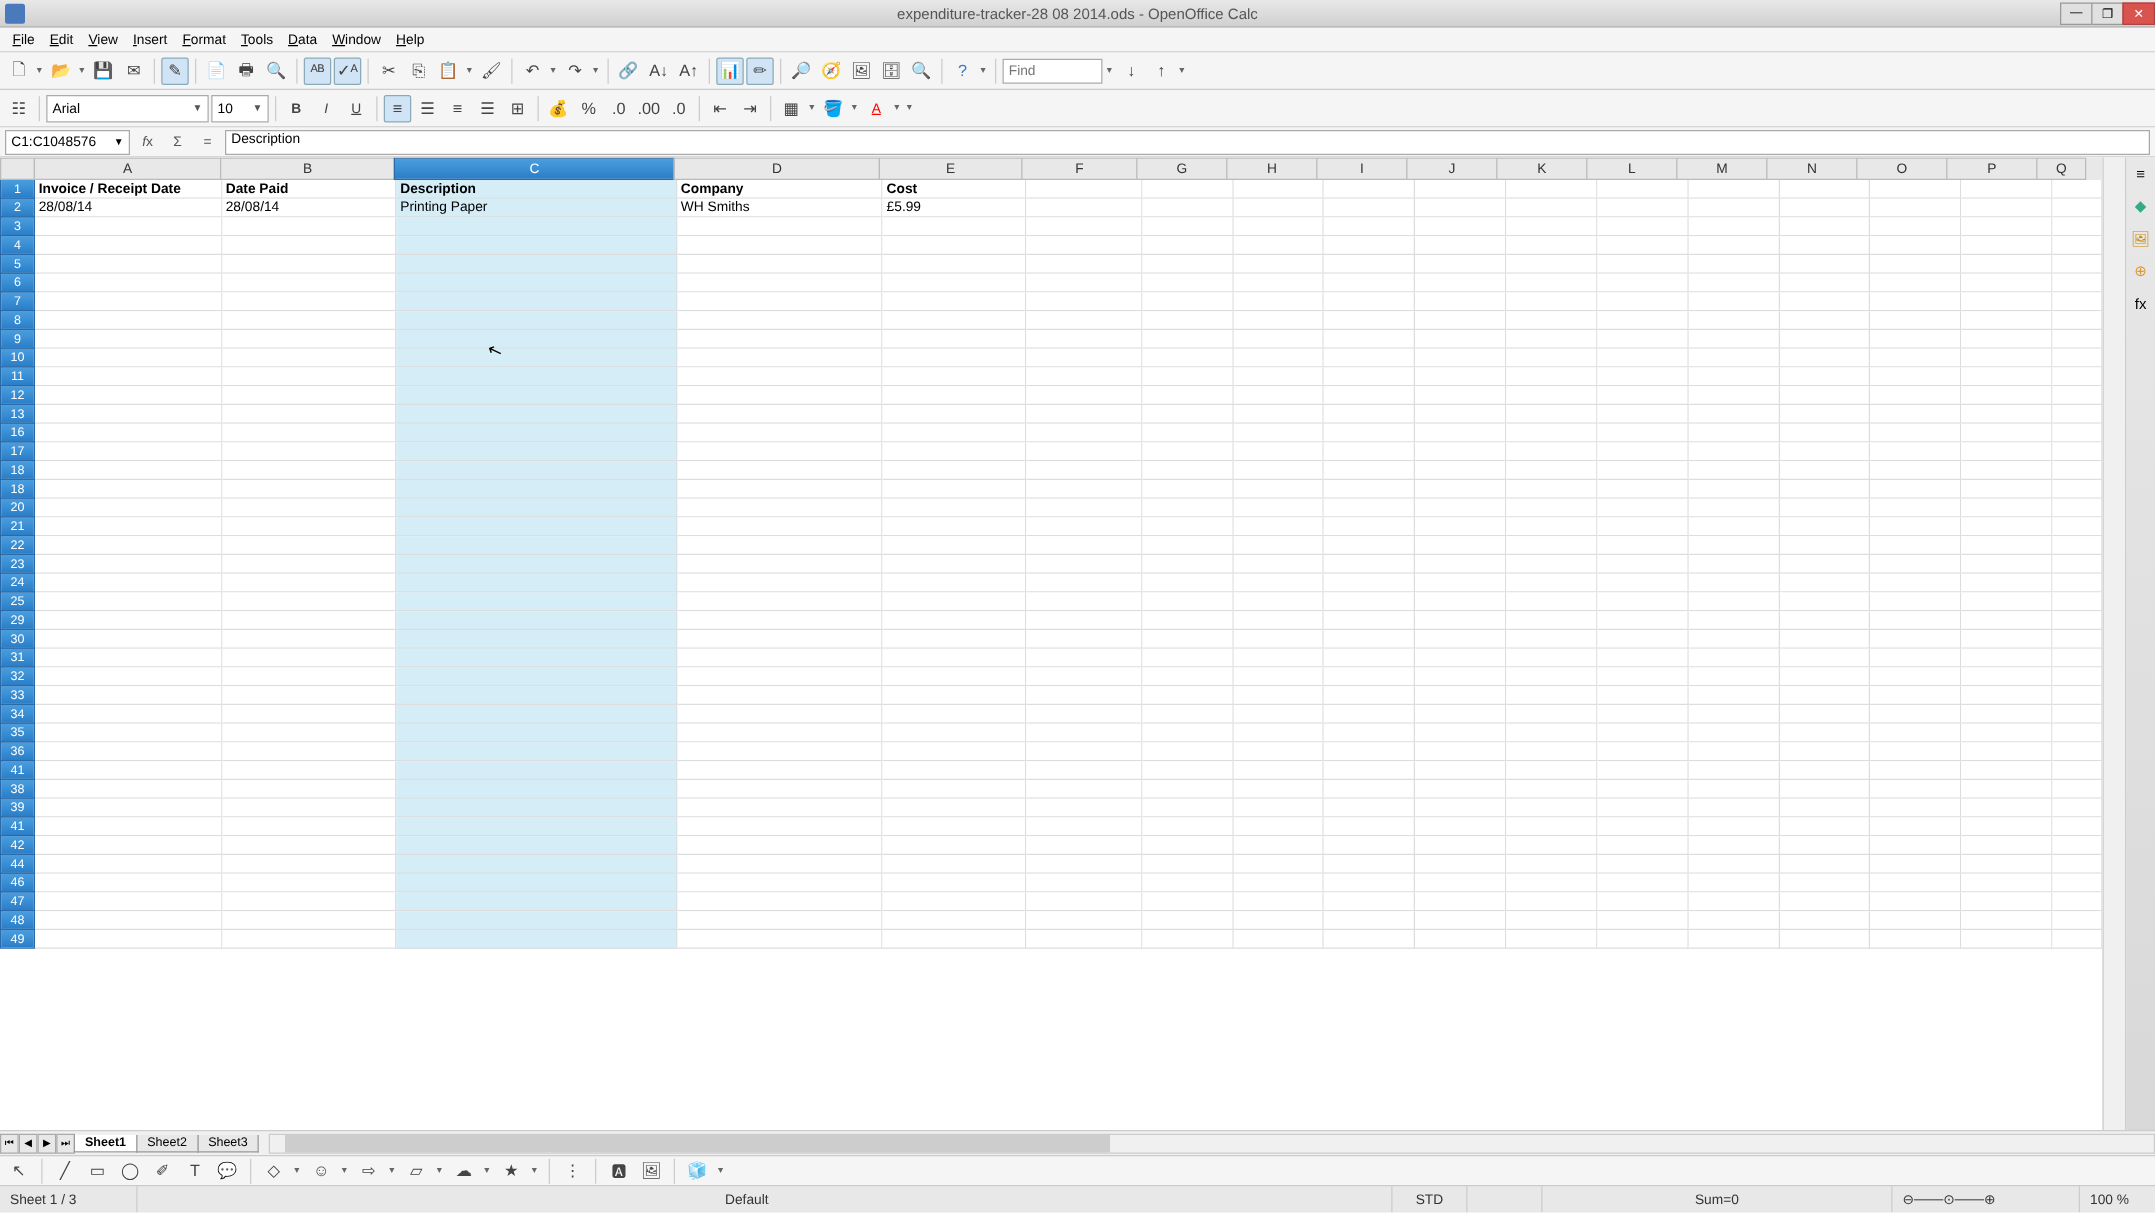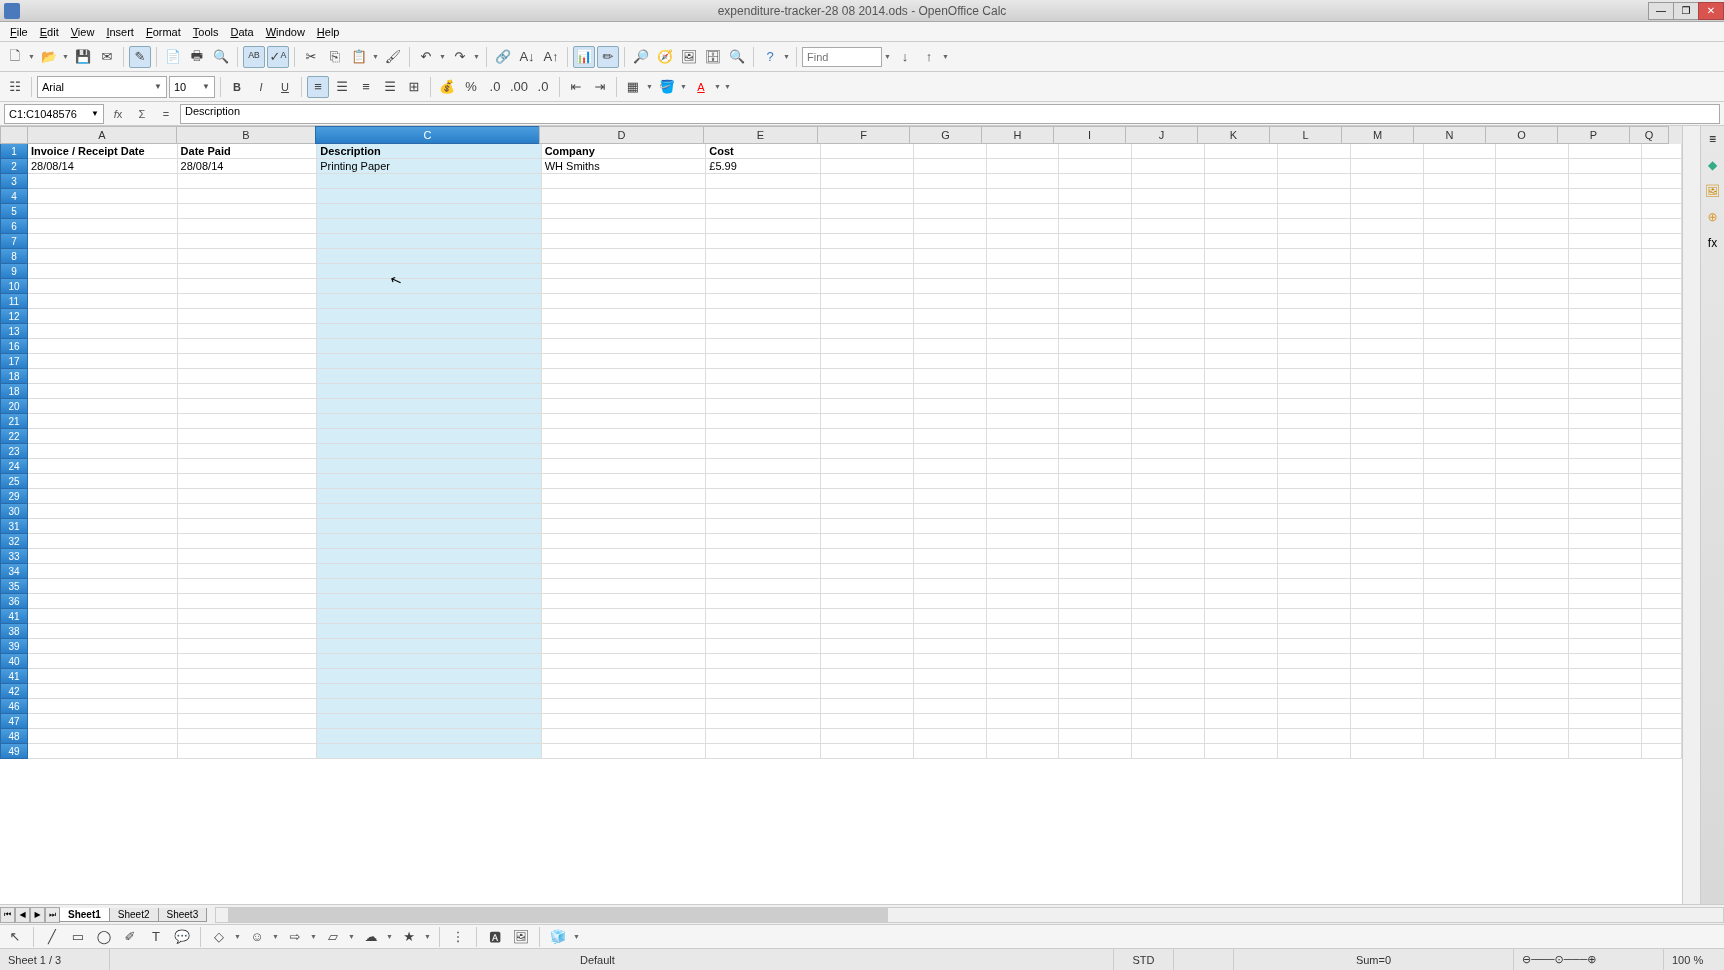--- a/index.html
+++ b/index.html
@@ -890,40 +890,20 @@
           <div class="cell" style="width: 73px;"></div>
           <div class="cell" style="width: 73px;"></div>
           <div class="cell" style="width: 73px;"></div>
           <div class="cell" style="width: 73px;"></div>
           <div class="cell" style="width: 73px;"></div>
           <div class="cell" style="width: 73px;"></div>
           <div class="cell" style="width: 73px;"></div>
           <div class="cell" style="width: 40px;"></div>
         </div>
         <div class="row">
-          <div class="row-h sel">40</div>
-          <div class="cell" style="width: 150px;"></div>
-          <div class="cell" style="width: 140px;"></div>
-          <div class="cell sel" style="width: 225px;"></div>
-          <div class="cell" style="width: 165px;"></div>
-          <div class="cell" style="width: 115px;"></div>
-          <div class="cell" style="width: 93px;"></div>
-          <div class="cell" style="width: 73px;"></div>
-          <div class="cell" style="width: 73px;"></div>
-          <div class="cell" style="width: 73px;"></div>
-          <div class="cell" style="width: 73px;"></div>
-          <div class="cell" style="width: 73px;"></div>
-          <div class="cell" style="width: 73px;"></div>
-          <div class="cell" style="width: 73px;"></div>
-          <div class="cell" style="width: 73px;"></div>
-          <div class="cell" style="width: 73px;"></div>
-          <div class="cell" style="width: 73px;"></div>
-          <div class="cell" style="width: 40px;"></div>
-        </div>
-        <div class="row">
           <div class="row-h sel">41</div>
           <div class="cell" style="width: 150px;"></div>
           <div class="cell" style="width: 140px;"></div>
           <div class="cell sel" style="width: 225px;"></div>
           <div class="cell" style="width: 165px;"></div>
           <div class="cell" style="width: 115px;"></div>
           <div class="cell" style="width: 93px;"></div>
           <div class="cell" style="width: 73px;"></div>
           <div class="cell" style="width: 73px;"></div>
           <div class="cell" style="width: 73px;"></div>
@@ -931,20 +911,40 @@
           <div class="cell" style="width: 73px;"></div>
           <div class="cell" style="width: 73px;"></div>
           <div class="cell" style="width: 73px;"></div>
           <div class="cell" style="width: 73px;"></div>
           <div class="cell" style="width: 73px;"></div>
           <div class="cell" style="width: 73px;"></div>
           <div class="cell" style="width: 40px;"></div>
         </div>
         <div class="row">
           <div class="row-h sel">42</div>
+          <div class="cell" style="width: 150px;"></div>
+          <div class="cell" style="width: 140px;"></div>
+          <div class="cell sel" style="width: 225px;"></div>
+          <div class="cell" style="width: 165px;"></div>
+          <div class="cell" style="width: 115px;"></div>
+          <div class="cell" style="width: 93px;"></div>
+          <div class="cell" style="width: 73px;"></div>
+          <div class="cell" style="width: 73px;"></div>
+          <div class="cell" style="width: 73px;"></div>
+          <div class="cell" style="width: 73px;"></div>
+          <div class="cell" style="width: 73px;"></div>
+          <div class="cell" style="width: 73px;"></div>
+          <div class="cell" style="width: 73px;"></div>
+          <div class="cell" style="width: 73px;"></div>
+          <div class="cell" style="width: 73px;"></div>
+          <div class="cell" style="width: 73px;"></div>
+          <div class="cell" style="width: 40px;"></div>
+        </div>
+        <div class="row">
+          <div class="row-h sel">44</div>
           <div class="cell" style="width: 150px;"></div>
           <div class="cell" style="width: 140px;"></div>
           <div class="cell sel" style="width: 225px;"></div>
           <div class="cell" style="width: 165px;"></div>
           <div class="cell" style="width: 115px;"></div>
           <div class="cell" style="width: 93px;"></div>
           <div class="cell" style="width: 73px;"></div>
           <div class="cell" style="width: 73px;"></div>
           <div class="cell" style="width: 73px;"></div>
           <div class="cell" style="width: 73px;"></div>

